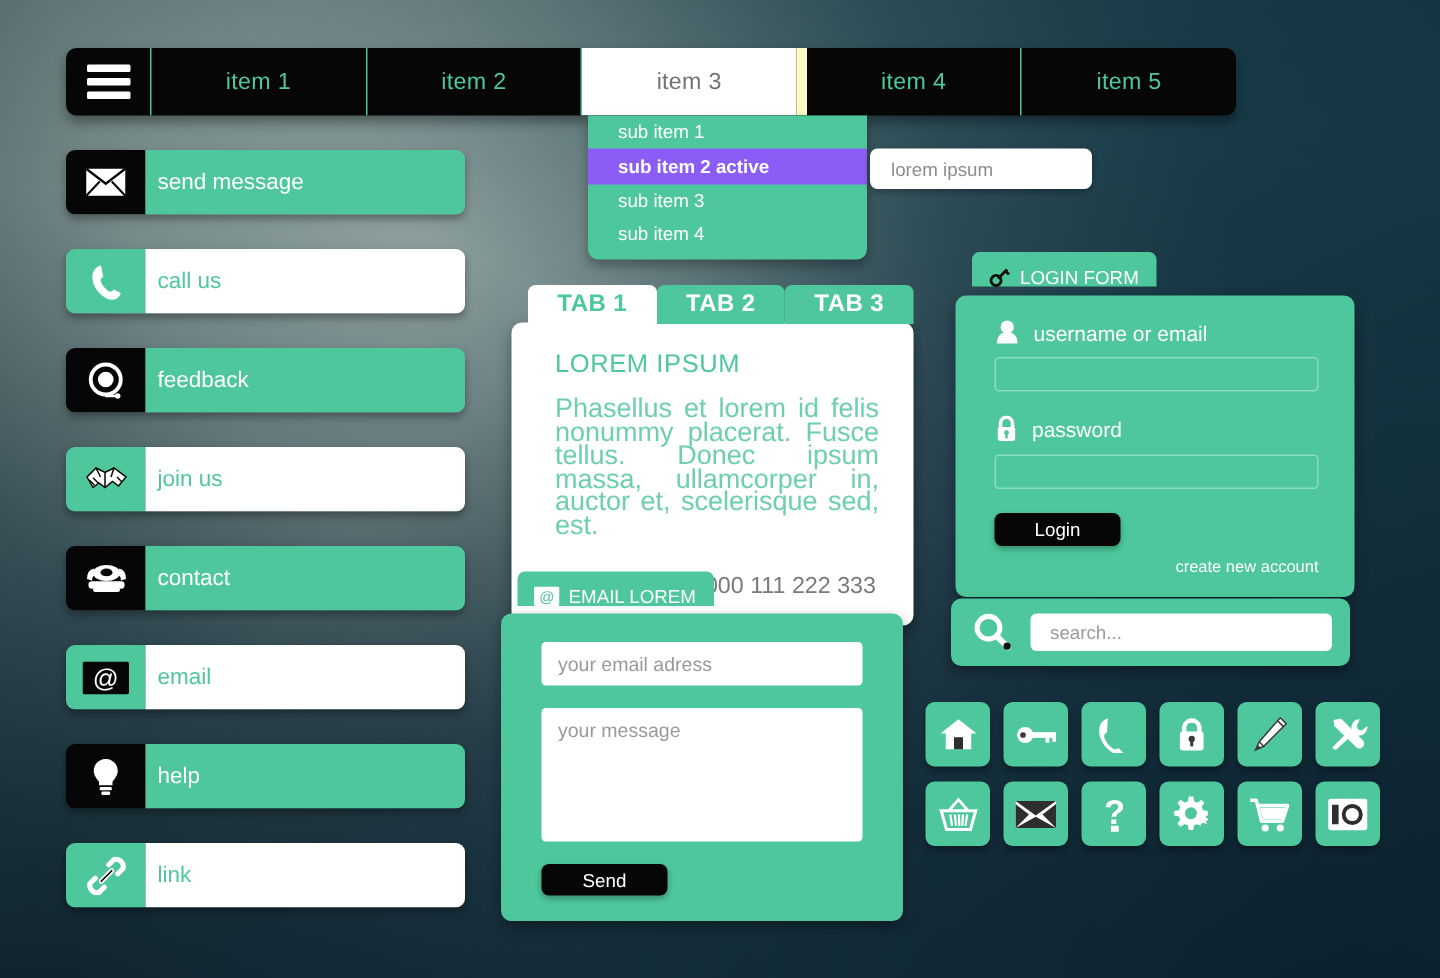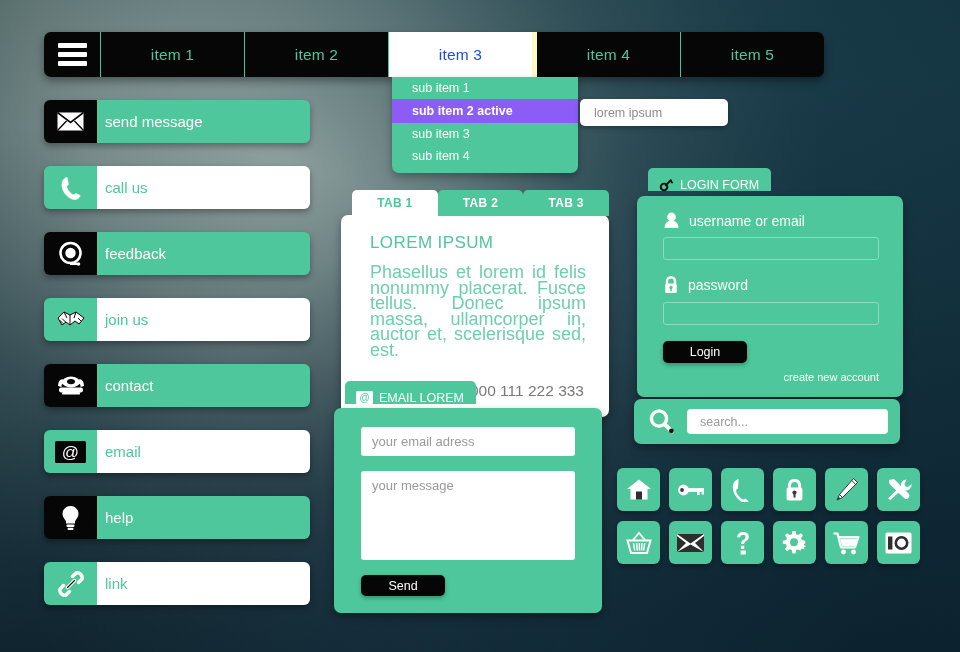--- a/index.html
+++ b/index.html
@@ -70,23 +70,23 @@
     display: flex; align-items: center; justify-content: center;
     color: #4ec79c;
     font-size: 15.5px;
     border-right: 1px solid #49c39a;
     letter-spacing: 0.2px;
   }
   .mitem:last-child { border-right: none; }
   .mitem.active {
     background: #ffffff;
     border-right: none;
-    color: #1d4ed8;
-  }
-  .mitem.active + .mitem { border-left: 5px solid #fef9c3; }
+    color: #737373;
+  }
+  .mitem.active + .mitem { border-left: 7px solid #fef9c3; }
 
   
   #submenu {
     position: absolute; left: 392px; top: 77px;
     width: 186px;
     background: #4ec79c;
     border-radius: 0 0 7px 7px;
     padding-bottom: 6px;
     box-shadow: 0 4px 8px rgba(0,0,0,0.3);
     overflow: hidden;
@@ -141,21 +141,21 @@
   .bar.dark .lbl { background: #4ec79c; color: #ffffff; }
   .bar.light .ic { background: #4ec79c; }
   .bar.light .lbl { background: #ffffff; color: #4ec79c; }
 
   
   #tabpanel { position: absolute; left: 341px; top: 190px; width: 268px; }
   .tabrow { display: flex; height: 26px; padding-left: 11px; gap: 0; }
   .tab {
     width: 87px;
     display: flex; align-items: center; justify-content: center;
-    font-size: 12px; font-weight: bold;
+    font-size: 16px; font-weight: bold;
     color: #ffffff;
     background: #4ec79c;
     border-radius: 5px 5px 0 0;
     letter-spacing: 0.3px;
   }
   .tab.active { background: #ffffff; color: #4ec79c; }
   .tabbody {
     background: #ffffff;
     border-radius: 7px;
     margin-top: -1px;

